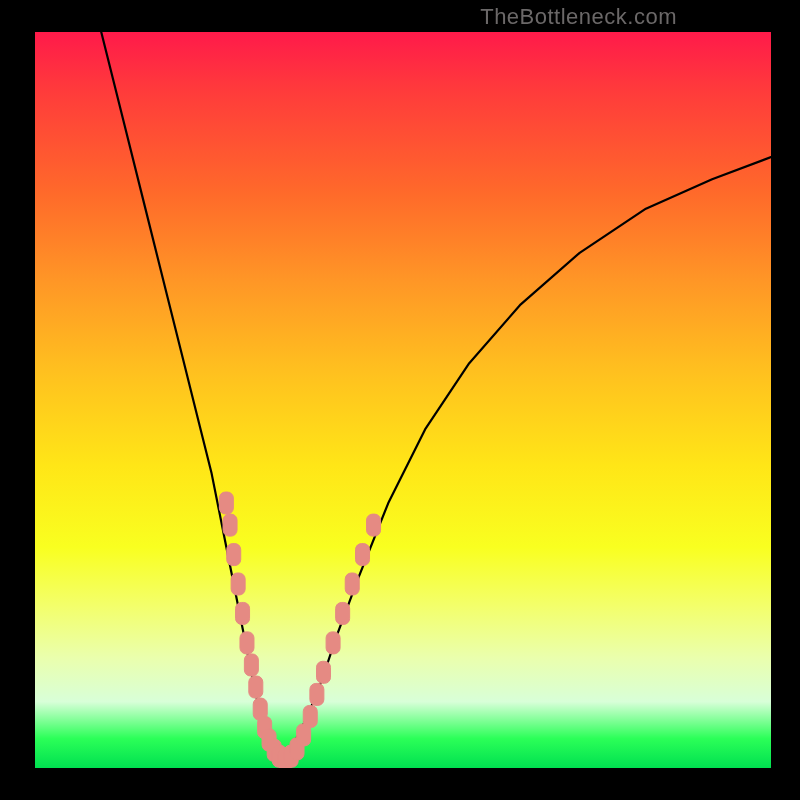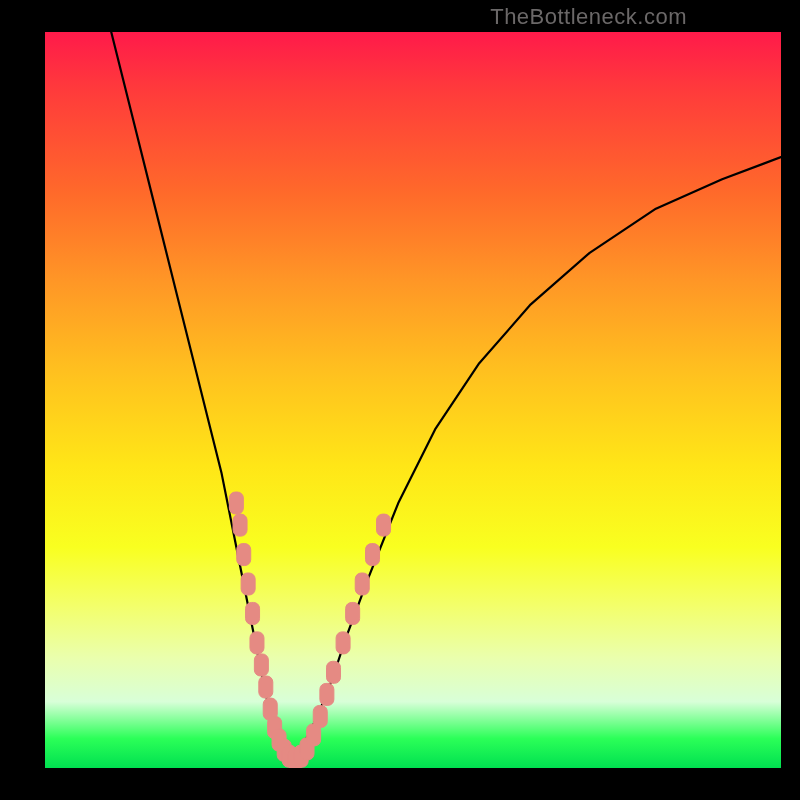--- a/index.html
+++ b/index.html
@@ -6,21 +6,21 @@
     margin: 0;
     padding: 0;
     width: 800px;
     height: 800px;
     background: #000;
     overflow: hidden;
   }
   .frame {
     position: absolute;
     top: 0;
-    left: 13px;
+    left: 3px;
     width: 684px;
     height: 800px;
     background: #000;
   }
   .plot-area {
     position: absolute;
     left: 32px;
     top: 32px;
     width: 736px;
     height: 736px;

